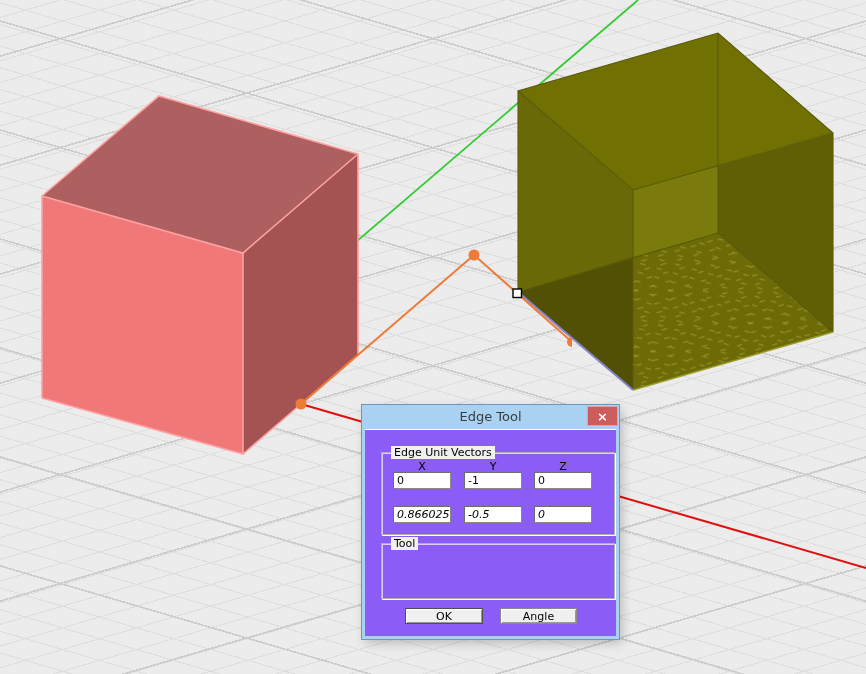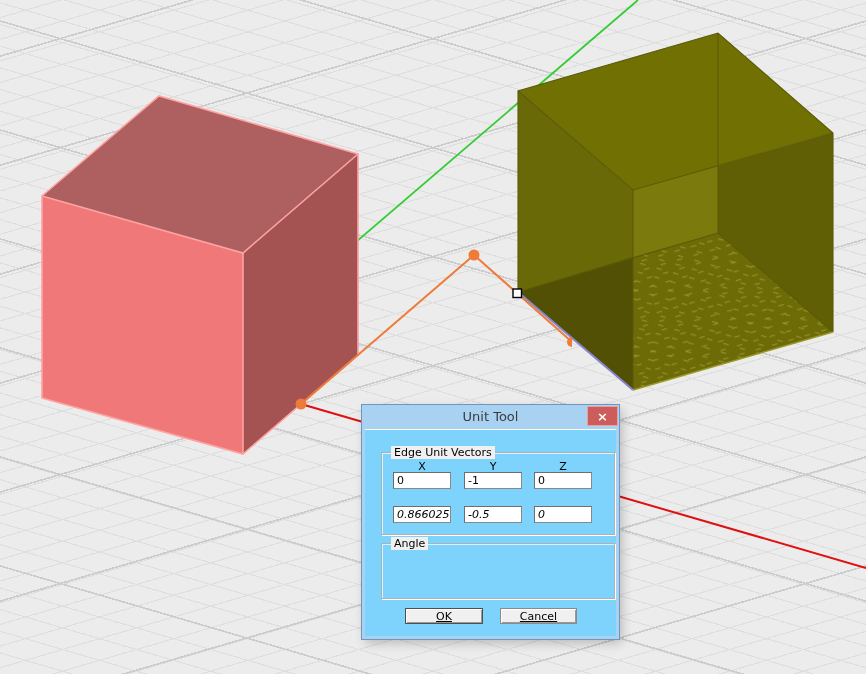--- a/index.html
+++ b/index.html
@@ -26,21 +26,21 @@
     font-size:13px;color:#3c3c3c;cursor:default;
   }
   .close-btn{
     position:absolute;top:1px;right:1px;width:31px;height:20px;
     background:#cd5c5c;color:#fff;font-size:13px;font-weight:bold;
     line-height:20px;text-align:center;border:1px solid #e4a2a2;box-sizing:border-box;
     cursor:default;
   }
   .dialog-body{
     position:absolute;left:3px;right:3px;top:24px;bottom:3px;
-    background:#7dd3fc;border-top:1px solid #ffffff;
+    background:#8b5cf6;border-top:1px solid #ffffff;
   }
   .groupbox{
     position:absolute;border:1px solid #b0b0b0;
     box-shadow:1px 1px 0 #ffffff, inset 1px 1px 0 rgba(255,255,255,.7);
   }
   .group-label{
     position:absolute;top:-7px;left:9px;background:#f0f0f0;
     padding:0 3px;font-size:11px;white-space:nowrap;
   }
   .gb-vectors{left:16px;top:22px;width:232px;height:81px;}
@@ -53,21 +53,20 @@
     padding:0 0 0 3px;margin:0;color:#000;
   }
   .f-c1{left:11px;} .f-c2{left:82px;} .f-c3{left:152px;}
   .f-r1{top:19px;}  .f-r2{top:53px;font-style:italic;}
   .f-angle{left:11px;top:21px;width:198px;height:18px;}
   .btn{
     position:absolute;top:178px;height:16px;background:#f0f0f0;
     font-family:"DejaVu Sans",sans-serif;font-size:11px;color:#000;
     border:1px solid #8a8a8a;box-sizing:border-box;padding:0;line-height:13px;
     box-shadow:inset 1px 1px 0 #ffffff, inset -1px -1px 0 #9a9a9a;
-    text-decoration:underline;
   }
   .btn-ok{left:40px;width:78px;border-color:#4f4f4f;}
   .btn-cancel{left:135px;width:77px;}
 </style>
 </head>
 <body>
 
 <div class="viewport">
 
   <svg class="scene-svg" width="866" height="674" viewBox="0 0 866 674">
@@ -118,21 +117,21 @@
       <line x1="301" y1="404" x2="474" y2="255" stroke-width="2" stroke="#ee7b38"></line>
       <line x1="474" y1="255" x2="572" y2="342" stroke-width="2" stroke="#ee7b38"></line>
       <circle cx="301" cy="404" r="5.5" fill="#ee7b38"></circle>
       <circle cx="474" cy="255" r="5.5" fill="#ee7b38"></circle>
       <path d="M572,337 A4.8,4.8 0 0,0 572,347 Z" fill="#ee7b38"></path>
       <rect x="513" y="289" width="8.5" height="8.5" stroke-width="1.4" fill="#ffffff" stroke="#000000"></rect>
     </g>
   </svg>
 
   <div class="dialog">
-    <div class="dialog-title">Unit Tool</div>
+    <div class="dialog-title">Edge Tool</div>
     <div class="close-btn">
       <span>×</span>
     </div>
 
     <div class="dialog-body">
 
       <div class="groupbox gb-vectors">
         <span class="group-label">Edge Unit Vectors</span>
         <div class="col-header f-c1">X</div>
         <div class="col-header f-c2">Y</div>
@@ -141,20 +140,20 @@
         <input class="field f-c1 f-r1" type="text" value="0" style="">
         <input class="field f-c2 f-r1" type="text" value="-1" style="">
         <input class="field f-c3 f-r1" type="text" value="0" style="">
 
         <input class="field f-c1 f-r2" type="text" value="0.866025" style="">
         <input class="field f-c2 f-r2" type="text" value="-0.5" style="">
         <input class="field f-c3 f-r2" type="text" value="0" style="">
       </div>
 
       <div class="groupbox gb-angle">
-        <span class="group-label">Angle</span>
+        <span class="group-label">Tool</span>
       </div>
 
       <button class="btn btn-ok">OK</button>
-      <button class="btn btn-cancel">Cancel</button>
+      <button class="btn btn-cancel">Angle</button>
     </div>
   </div>
 </div>
 
 </body></html>

